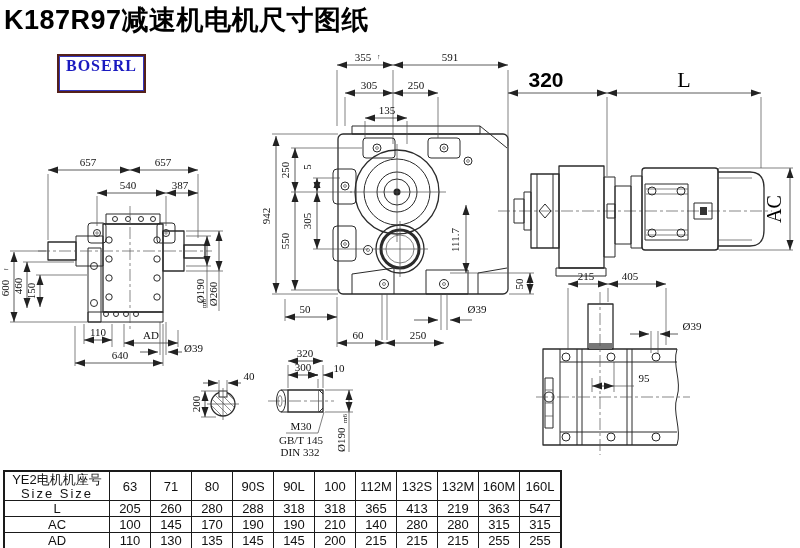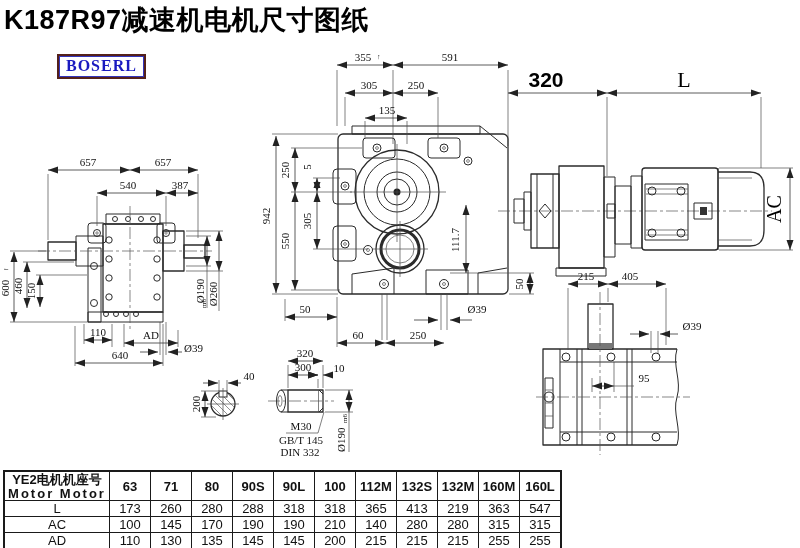--- a/index.html
+++ b/index.html
@@ -1,39 +1,39 @@
 <!DOCTYPE html>
 <html><head>
 <meta charset="utf-8">
 <style>
   html,body{margin:0;padding:0;background:#ffffff;}
   #stage{position:relative;width:800px;height:548px;background:#fff;overflow:hidden;
          font-family:"Liberation Sans",sans-serif;}
   #title{position:absolute;left:4px;top:2px;font-size:27px;font-weight:bold;color:#000;
          letter-spacing:0.5px;white-space:nowrap;}
   #logo{position:absolute;left:57px;top:54px;border:2px solid #54201a;background:#fff;}
-  #logo .inner{border:1px solid #3434bb;padding:0px 6px 1px 6px;color:#1a1ac0;
+  #logo .inner{border:1px solid #3434bb;padding:0px 6px 15px 6px;color:#1a1ac0;
         font-family:"Liberation Serif",serif;font-weight:bold;font-size:16px;letter-spacing:1px;text-align:right;}
   svg{position:absolute;left:0;top:0;}
   .ol{fill:none;stroke:#2b2b2b;stroke-width:1.3;stroke-linejoin:round;}
   .ol2{fill:none;stroke:#2b2b2b;stroke-width:1;stroke-linejoin:round;}
   .thin{fill:none;stroke:#4a4a4a;stroke-width:0.7;}
   .dim{fill:none;stroke:#333;stroke-width:0.8;}
   .cl{fill:none;stroke:#555;stroke-width:0.7;stroke-dasharray:12 3 3 3;}
   .hatch{stroke:#444;stroke-width:0.6;}
   text.dt{font-family:"Liberation Serif",serif;font-size:11px;fill:#111;}
   text.dts{font-family:"Liberation Serif",serif;font-size:7px;fill:#111;}
   text.big{font-family:"Liberation Sans",sans-serif;font-size:21px;font-weight:bold;fill:#000;}
   text.bigL{font-family:"Liberation Serif",serif;font-size:22px;fill:#000;}
   text.ac{font-family:"Liberation Serif",serif;font-size:20px;fill:#000;}
   table.spec{position:absolute;left:3px;top:470px;border-collapse:collapse;background:#fff;}
   table.spec th,table.spec td{border:1px solid #1a1a1a;text-align:center;vertical-align:middle;
       font-family:"Liberation Sans",sans-serif;font-size:13px;color:#111;padding:0;}
   table.spec{border:2px solid #1a1a1a;}
-  table.spec th{font-weight:bold;}
+  table.spec th{font-weight:normal;}
   td.lblcol,th.lblcol{width:104px;}
   table.spec th{width:40px;height:28px;}
   table.spec td{height:15px;}
   .hcn{font-size:13px;line-height:14px;}
   .hen{font-size:13px;line-height:13px;letter-spacing:2px;}
 </style>
 </head>
 <body>
 
 <div id="stage">
@@ -410,37 +410,37 @@
       <text class="dt" transform="rotate(-90 345 452)" x="345" y="452">Ø190</text>
       <text class="dts" transform="rotate(-90 347 423)" x="347" y="423">m6</text>
     </g>
   </svg>
 
   <table class="spec">
     <tbody>
         <tr>
       <th class="lblcol">
         <div class="hcn">YE2电机机座号</div>
-        <div class="hen">Motor Motor</div>
+        <div class="hen">Size Size</div>
       </th>
       <th>63</th>
       <th>71</th>
       <th>80</th>
       <th>90S</th>
       <th>90L</th>
       <th>100</th>
       <th>112M</th>
       <th>132S</th>
       <th>132M</th>
       <th>160M</th>
       <th>160L</th>
     </tr>
     <tr>
       <td class="lblcol">L</td>
-      <td>173</td>
+      <td>205</td>
       <td>260</td>
       <td>280</td>
       <td>288</td>
       <td>318</td>
       <td>318</td>
       <td>365</td>
       <td>413</td>
       <td>219</td>
       <td>363</td>
       <td>547</td>

